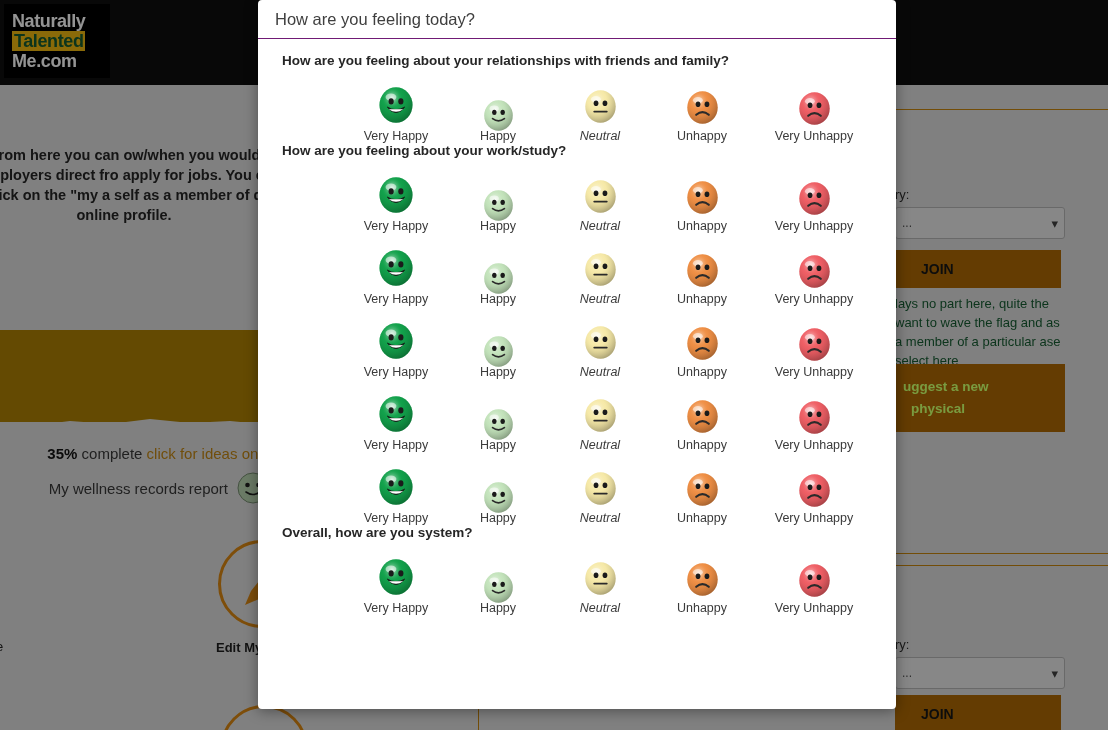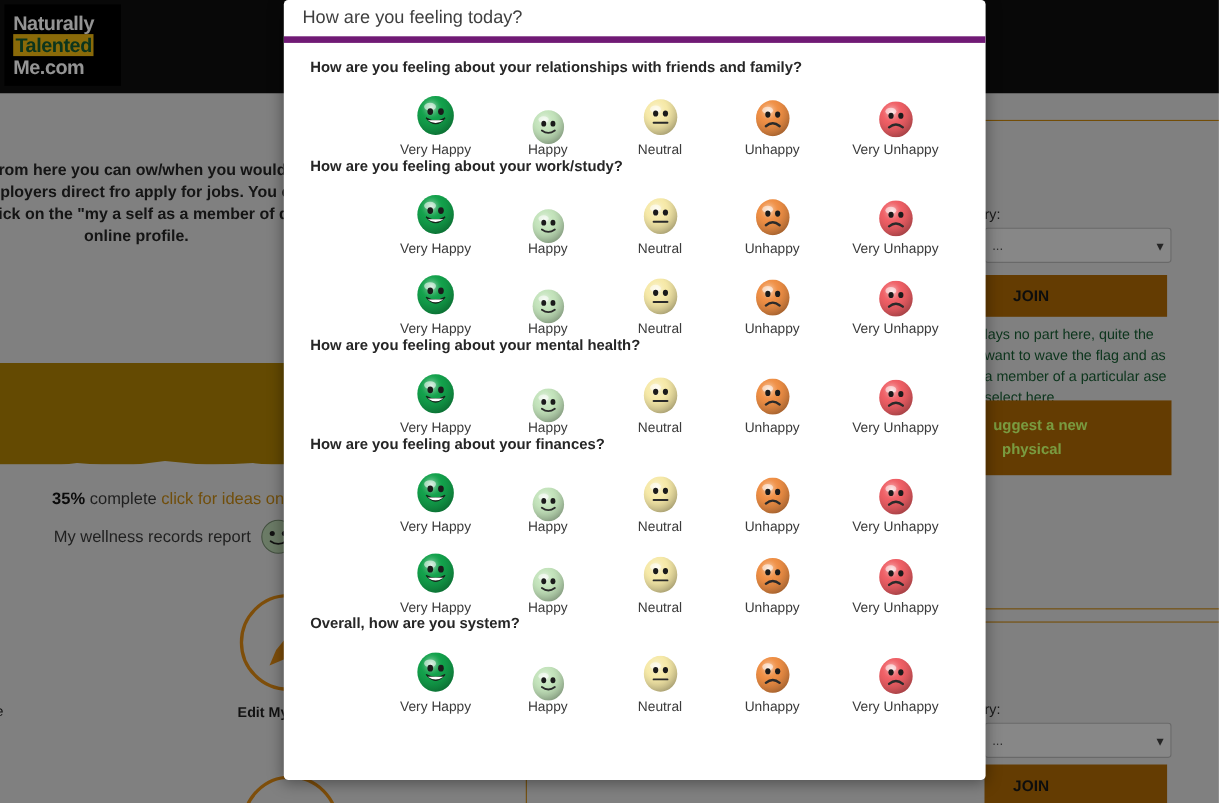--- a/index.html
+++ b/index.html
@@ -106,21 +106,21 @@
   }
 
   
   #modal {
     position: absolute; left: 258px; top: 0px; width: 638px; height: 709px;
     background: #ffffff; border-radius: 4px;
     box-shadow: 0 2px 14px rgba(0,0,0,0.4);
     overflow: hidden;
   }
   .modal-head {
-    height: 39px; border-bottom: 6px solid #701a75;
+    height: 39px; border-bottom: 1px solid #701a75;
     display: flex; align-items: center; padding-left: 17px;
   }
   .modal-title { font-size: 16.5px; color: #3f3f3f; }
   .modal-body { padding: 14px 0 0 0; }
 
   .q-block { padding: 0 0 0 0; }
   .q-label {
     font-size: 13.5px; font-weight: bold; color: #262626;
     padding-left: 24px; margin-bottom: 2px;
   }
@@ -132,21 +132,21 @@
     width: 96px; display: flex; flex-direction: column; align-items: center;
     cursor: pointer;
   }
   .opt .face { display: block; }
   .opt .cap {
     font-size: 12.5px; color: #3b3b3b; margin-top: 3px; white-space: nowrap;
   }
   
   .opt.c0 { margin-left: 66px; }
   .opt.c1 { margin-left: 6px; padding-top: 0px; }
-  .opt.c2 { margin-left: 6px; }
+  .opt.c2 { margin-left: 6px; font-style: italic; }
   .opt.c3 { margin-left: 6px; }
   .opt.c4 { margin-left: 16px; }
   .opt.c1 .face { margin-top: 2px; }
   .opt.c1 .cap { margin-top: -2px; }
   .opt.c2 .cap { margin-top: 6px; }
   .opt.c3 .cap { margin-top: 5px; }
   .opt.c4 .cap { margin-top: 4px; }
   .opt.c0 .cap { margin-top: 6px; }
 </style>
 </head>
@@ -527,21 +527,20 @@
     <ellipse cx="11.879999999999999" cy="9.24" rx="4.95" ry="3.3000000000000003" fill="#ffffff" opacity="0.55"></ellipse>
     <ellipse cx="12.045" cy="13.200000000000001" rx="2.376" ry="2.805" fill="#1b1b1b"></ellipse>
     <ellipse cx="20.955000000000002" cy="13.200000000000001" rx="2.376" ry="2.805" fill="#1b1b1b"></ellipse>
     <path d="M10.23,23.759999999999998 Q16.5,18.48 22.77,23.759999999999998" stroke="#2a2a2a" stroke-width="2.145" fill="none" stroke-linecap="round"></path>
   </svg>
             <span class="cap">Very Unhappy</span>
           </div>
         </div>
       </div>
       <div class="q-block">
-        <div class="q-label">How are you feeling about your mental health?</div>
         <div class="opt-row">
           <div class="opt c0">
             <svg class="face" width="36" height="36" viewBox="0 0 36 36">
     <defs>
       <radialGradient id="g_very-happy_36" cx="38%" cy="30%" r="72%">
         <stop offset="0%" stop-color="#ffffff" stop-opacity="0.75"></stop>
         <stop offset="42%" stop-color="#12a14b" stop-opacity="0.15"></stop>
         <stop offset="100%" stop-color="#000000" stop-opacity="0.30"></stop>
       </radialGradient>
     </defs>
@@ -623,21 +622,20 @@
     <ellipse cx="11.879999999999999" cy="9.24" rx="4.95" ry="3.3000000000000003" fill="#ffffff" opacity="0.55"></ellipse>
     <ellipse cx="12.045" cy="13.200000000000001" rx="2.376" ry="2.805" fill="#1b1b1b"></ellipse>
     <ellipse cx="20.955000000000002" cy="13.200000000000001" rx="2.376" ry="2.805" fill="#1b1b1b"></ellipse>
     <path d="M10.23,23.759999999999998 Q16.5,18.48 22.77,23.759999999999998" stroke="#2a2a2a" stroke-width="2.145" fill="none" stroke-linecap="round"></path>
   </svg>
             <span class="cap">Very Unhappy</span>
           </div>
         </div>
       </div>
       <div class="q-block">
-        <div class="q-label">How are you feeling about your finances?</div>
         <div class="opt-row">
           <div class="opt c0">
             <svg class="face" width="36" height="36" viewBox="0 0 36 36">
     <defs>
       <radialGradient id="g_very-happy_36" cx="38%" cy="30%" r="72%">
         <stop offset="0%" stop-color="#ffffff" stop-opacity="0.75"></stop>
         <stop offset="42%" stop-color="#12a14b" stop-opacity="0.15"></stop>
         <stop offset="100%" stop-color="#000000" stop-opacity="0.30"></stop>
       </radialGradient>
     </defs>

